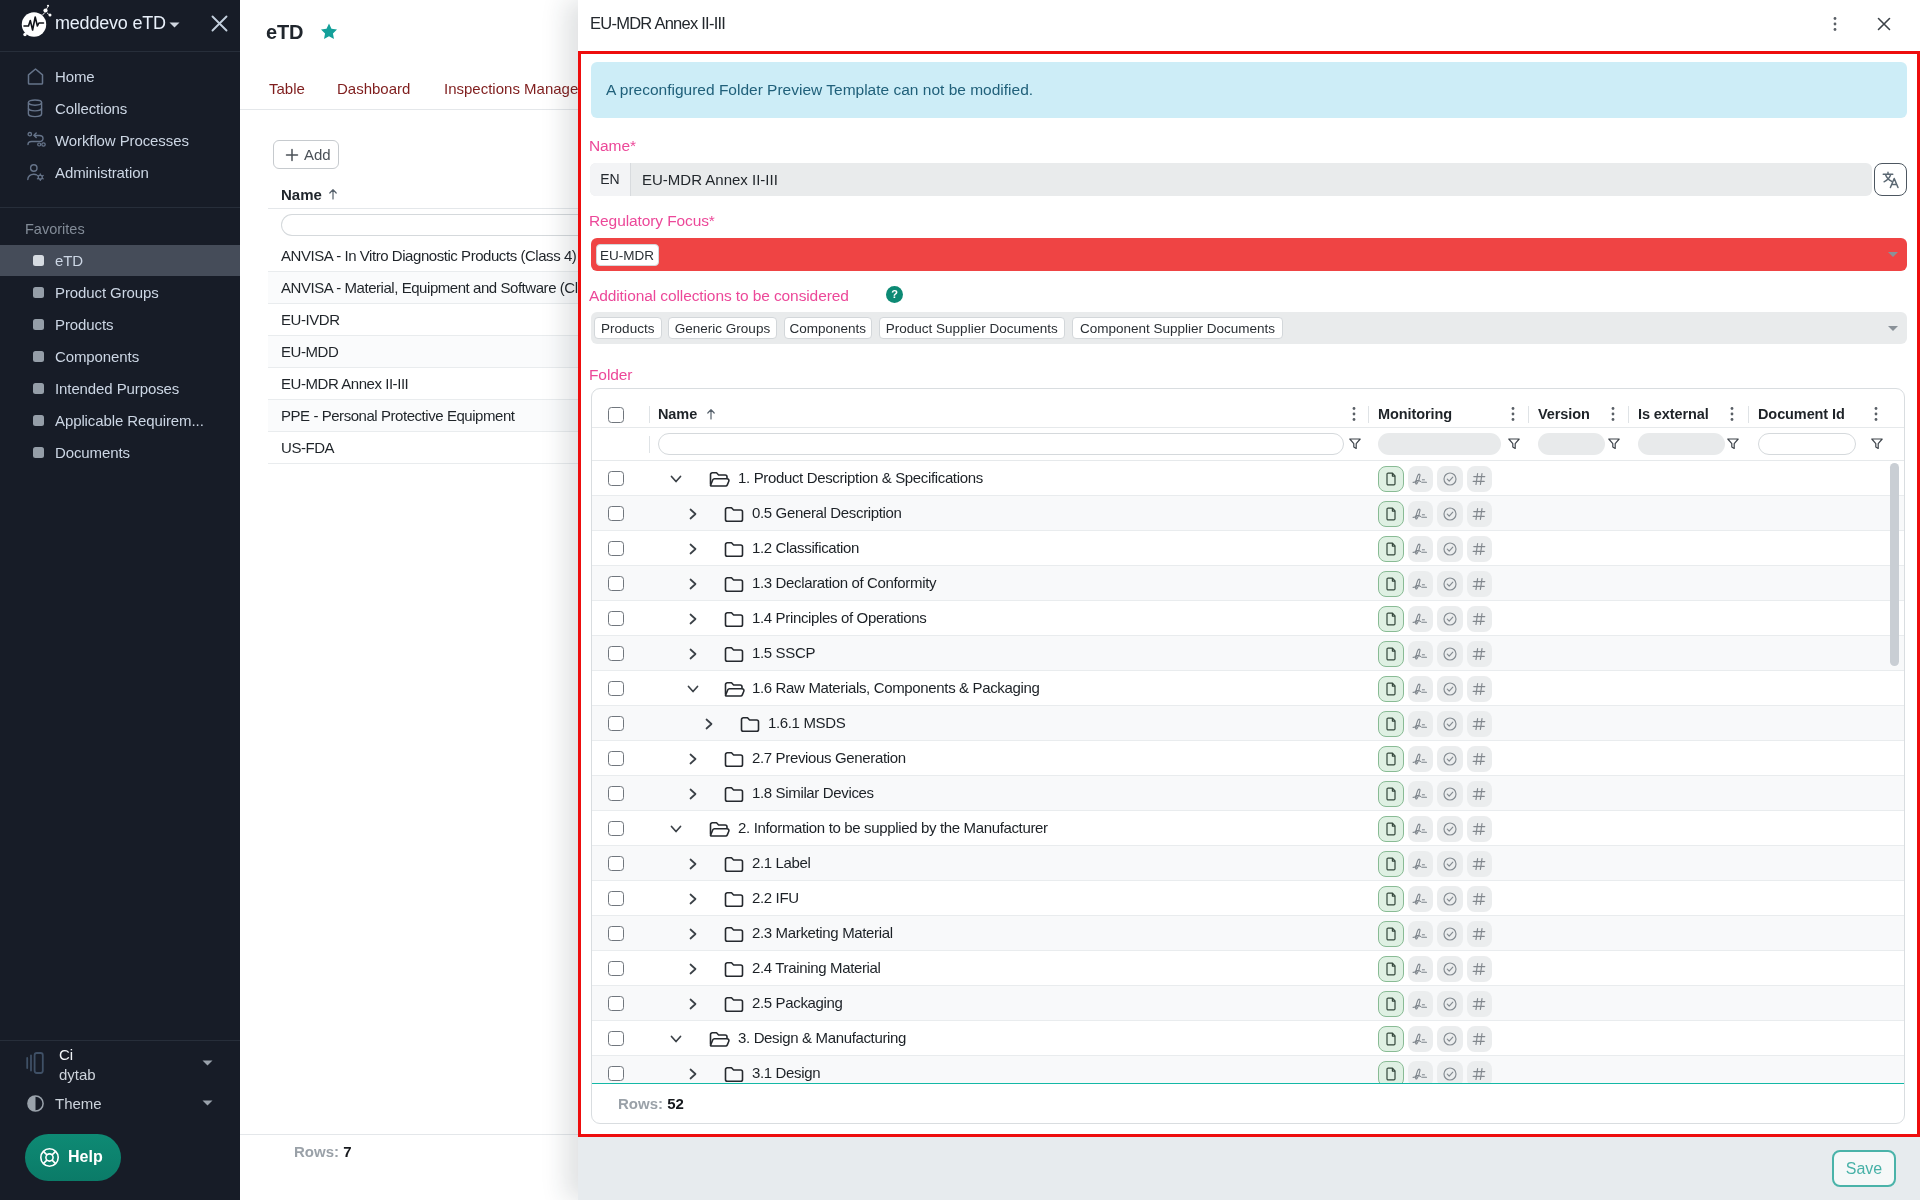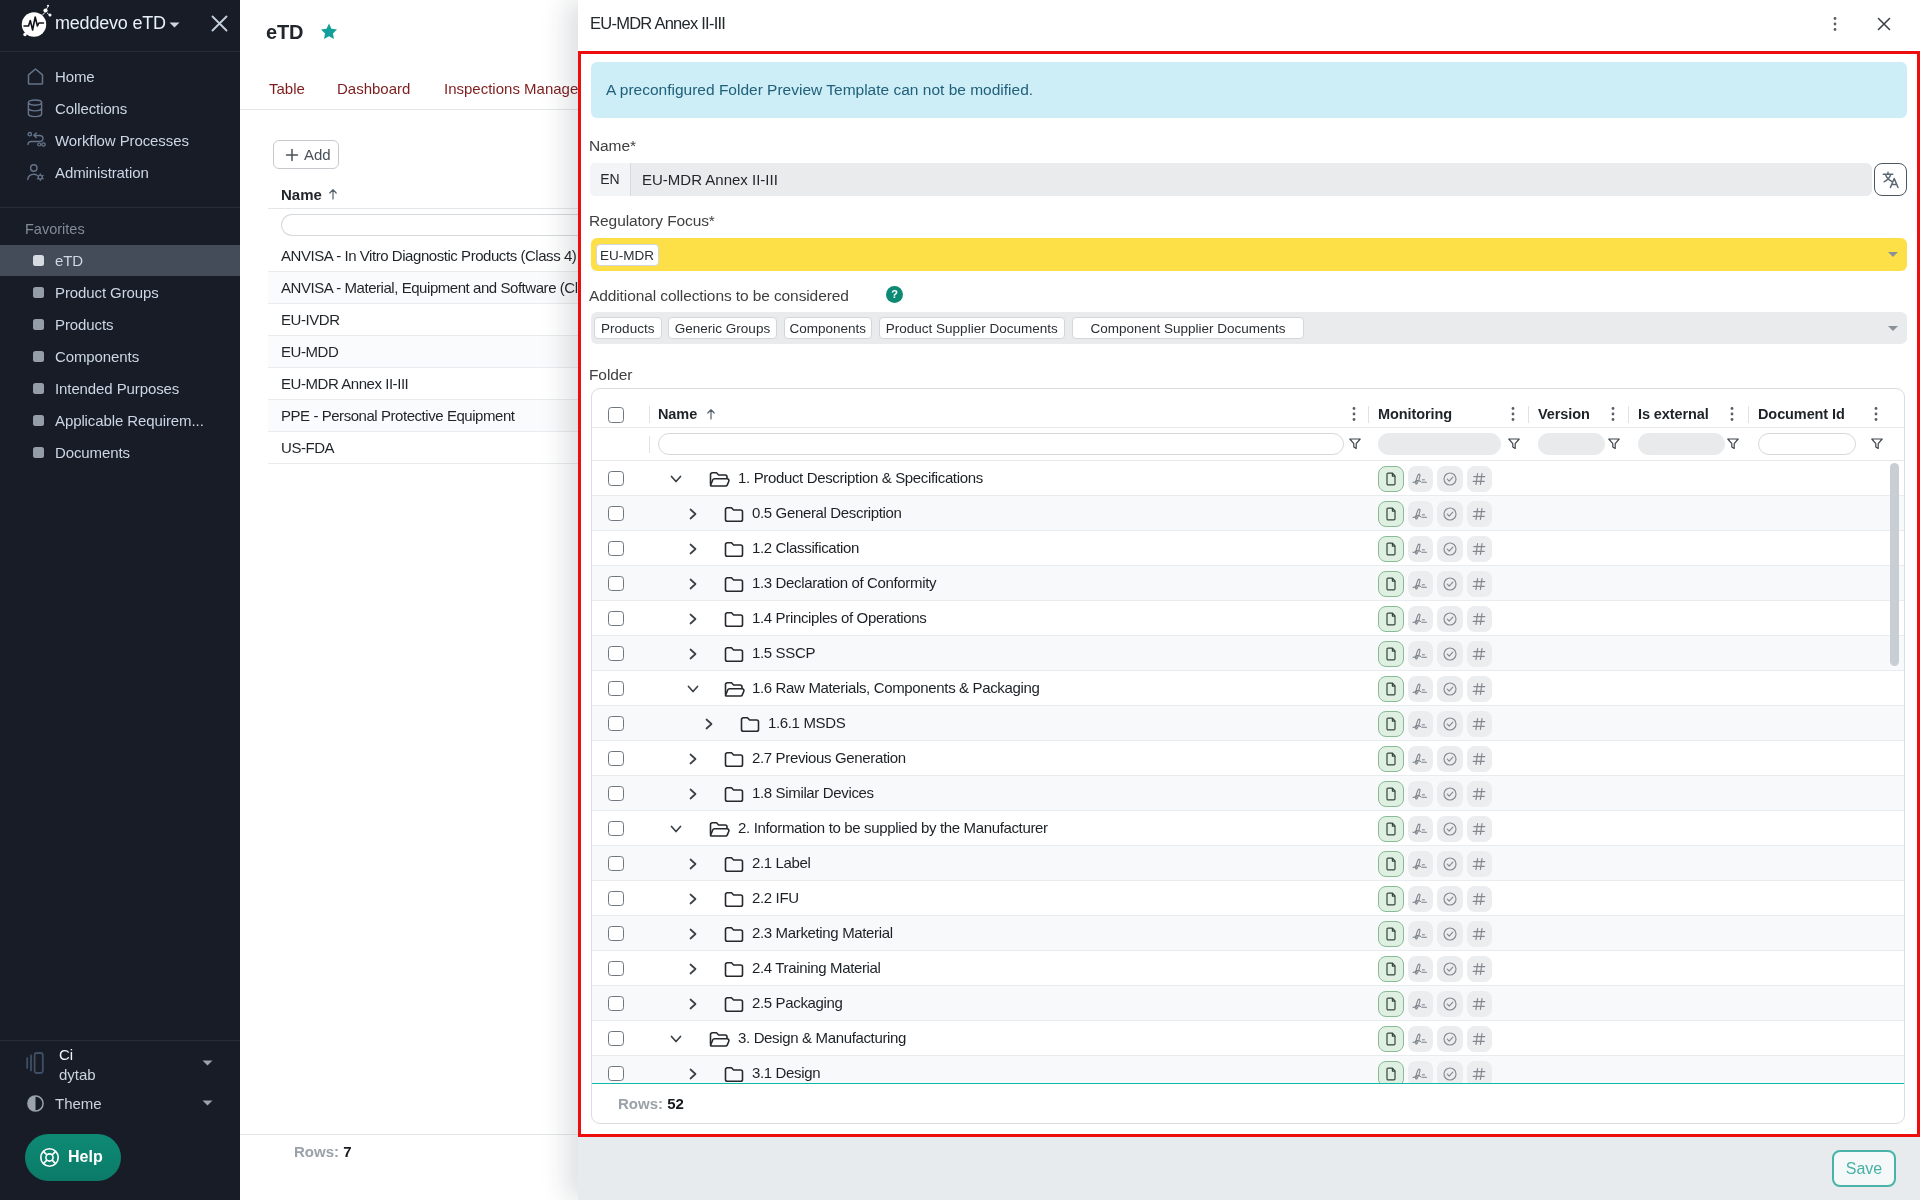--- a/index.html
+++ b/index.html
@@ -51,27 +51,27 @@
 #m-footline{position:absolute;left:0;top:1134px;width:338px;border-top:1px solid #e4e7ea}
 #m-rows{position:absolute;left:54px;top:1143px;font-size:15px;font-weight:bold;color:#9aa1a8}
 #m-rows b{color:#17191d}
 
 #drawer{position:absolute;left:578px;top:0;width:1342px;height:1200px;background:#fff;z-index:100;box-shadow:-12px 0 24px rgba(30,40,50,.14)}
 #d-title{position:absolute;left:12px;top:14px;font-size:16.5px;font-weight:500;color:#23282d;letter-spacing:-.75px}
 #d-kebab{position:absolute;left:1255px;top:16px}
 #d-x{position:absolute;left:1299px;top:17px}
 #d-banner{position:absolute;left:13px;top:62px;width:1316px;height:56px;background:#cdedf7;border-radius:6px}
 #d-banner span{position:absolute;left:15px;top:19px;font-size:15.5px;color:#20607a}
-.dlabel{position:absolute;left:11px;font-size:15.5px;color:#404040;letter-spacing:-.1px}
+.dlabel{position:absolute;left:11px;font-size:15.5px;color:#ec4899;letter-spacing:-.1px}
 #d-nameinput{position:absolute;left:12px;top:163px;width:1282px;height:33px;background:#e9ebec;border-radius:6px}
 #d-nameinput .en{position:absolute;left:0;top:0;width:41px;height:33px;background:#f3f4f6;border-right:1px solid #d8dbde;border-radius:6px 0 0 6px;font-size:14px;color:#23282e;text-align:center;line-height:33px}
 #d-nameinput .val{position:absolute;left:52px;top:8px;font-size:15px;color:#22272c}
 #d-transbtn{position:absolute;left:1296px;top:163px;width:33px;height:33px;border:1.5px solid #4d5761;border-radius:8px;background:#fff}
 #d-transbtn svg{position:absolute;left:6px;top:6px}
-#d-select1{position:absolute;left:13px;top:238px;width:1316px;height:33px;background:#fde047;border-radius:6px}
+#d-select1{position:absolute;left:13px;top:238px;width:1316px;height:33px;background:#ef4444;border-radius:6px}
 #d-select2{position:absolute;left:13px;top:312px;width:1316px;height:32px;background:#e9ebec;border-radius:6px}
 .chip{position:absolute;top:5px;height:22px;background:#fff;border:1px solid #d3d7da;border-radius:4px;font-size:13.5px;color:#2a2f34;line-height:21px;text-align:center;white-space:nowrap}
 .dcaret{position:absolute;left:1296px}
 #d-quest{position:absolute;left:308px;top:286px}
 
 #grid{position:absolute;left:13px;top:388px;width:1314px;height:736px;border:1px solid #d9dde0;border-radius:9px}
 #g-head{position:absolute;left:0;top:0;width:100%;height:39px;border-bottom:1px solid #e6e9eb}
 .ghtxt{position:absolute;top:17px;font-size:14.5px;font-weight:bold;color:#1e2328;letter-spacing:-.1px}
 .gsep{position:absolute;top:17px;height:17px;border-left:1px solid #dfe3e6}
 .gkebab{position:absolute;top:17px}
@@ -311,21 +311,21 @@
       <svg width="17" height="17" viewBox="0 0 17 17" style="">
         <circle cx="8.5" cy="8.5" r="8.5" fill="#0d8a74"></circle>
         <text x="8.5" y="12.3" font-family="Liberation Sans, sans-serif" font-size="11" font-weight="bold" fill="#fff" text-anchor="middle">?</text>
       </svg>
     </div>
   <div id="d-select2">
       <span class="chip" style="left:2.5px;width:68.5px">Products</span>
       <span class="chip" style="left:77px;width:109px">Generic Groups</span>
       <span class="chip" style="left:193px;width:87.5px">Components</span>
       <span class="chip" style="left:288px;width:185.5px">Product Supplier Documents</span>
-      <span class="chip" style="left:481px;width:232px">Component Supplier Documents</span>
+      <span class="chip" style="left:481px;width:211px">Component Supplier Documents</span>
       <span class="dcaret" style="top:12.5px">
         <svg width="12" height="7" viewBox="0 0 12 7" style="">
           <path d="M1 1l5 5 5-5z" fill="#8a9198"></path>
         </svg>
       </span>
     </div>
   <div class="dlabel" style="top:366px">Folder</div>
   <div id="grid">
     <div id="g-head">
         <span class="gsep" style="left:57px"></span>

